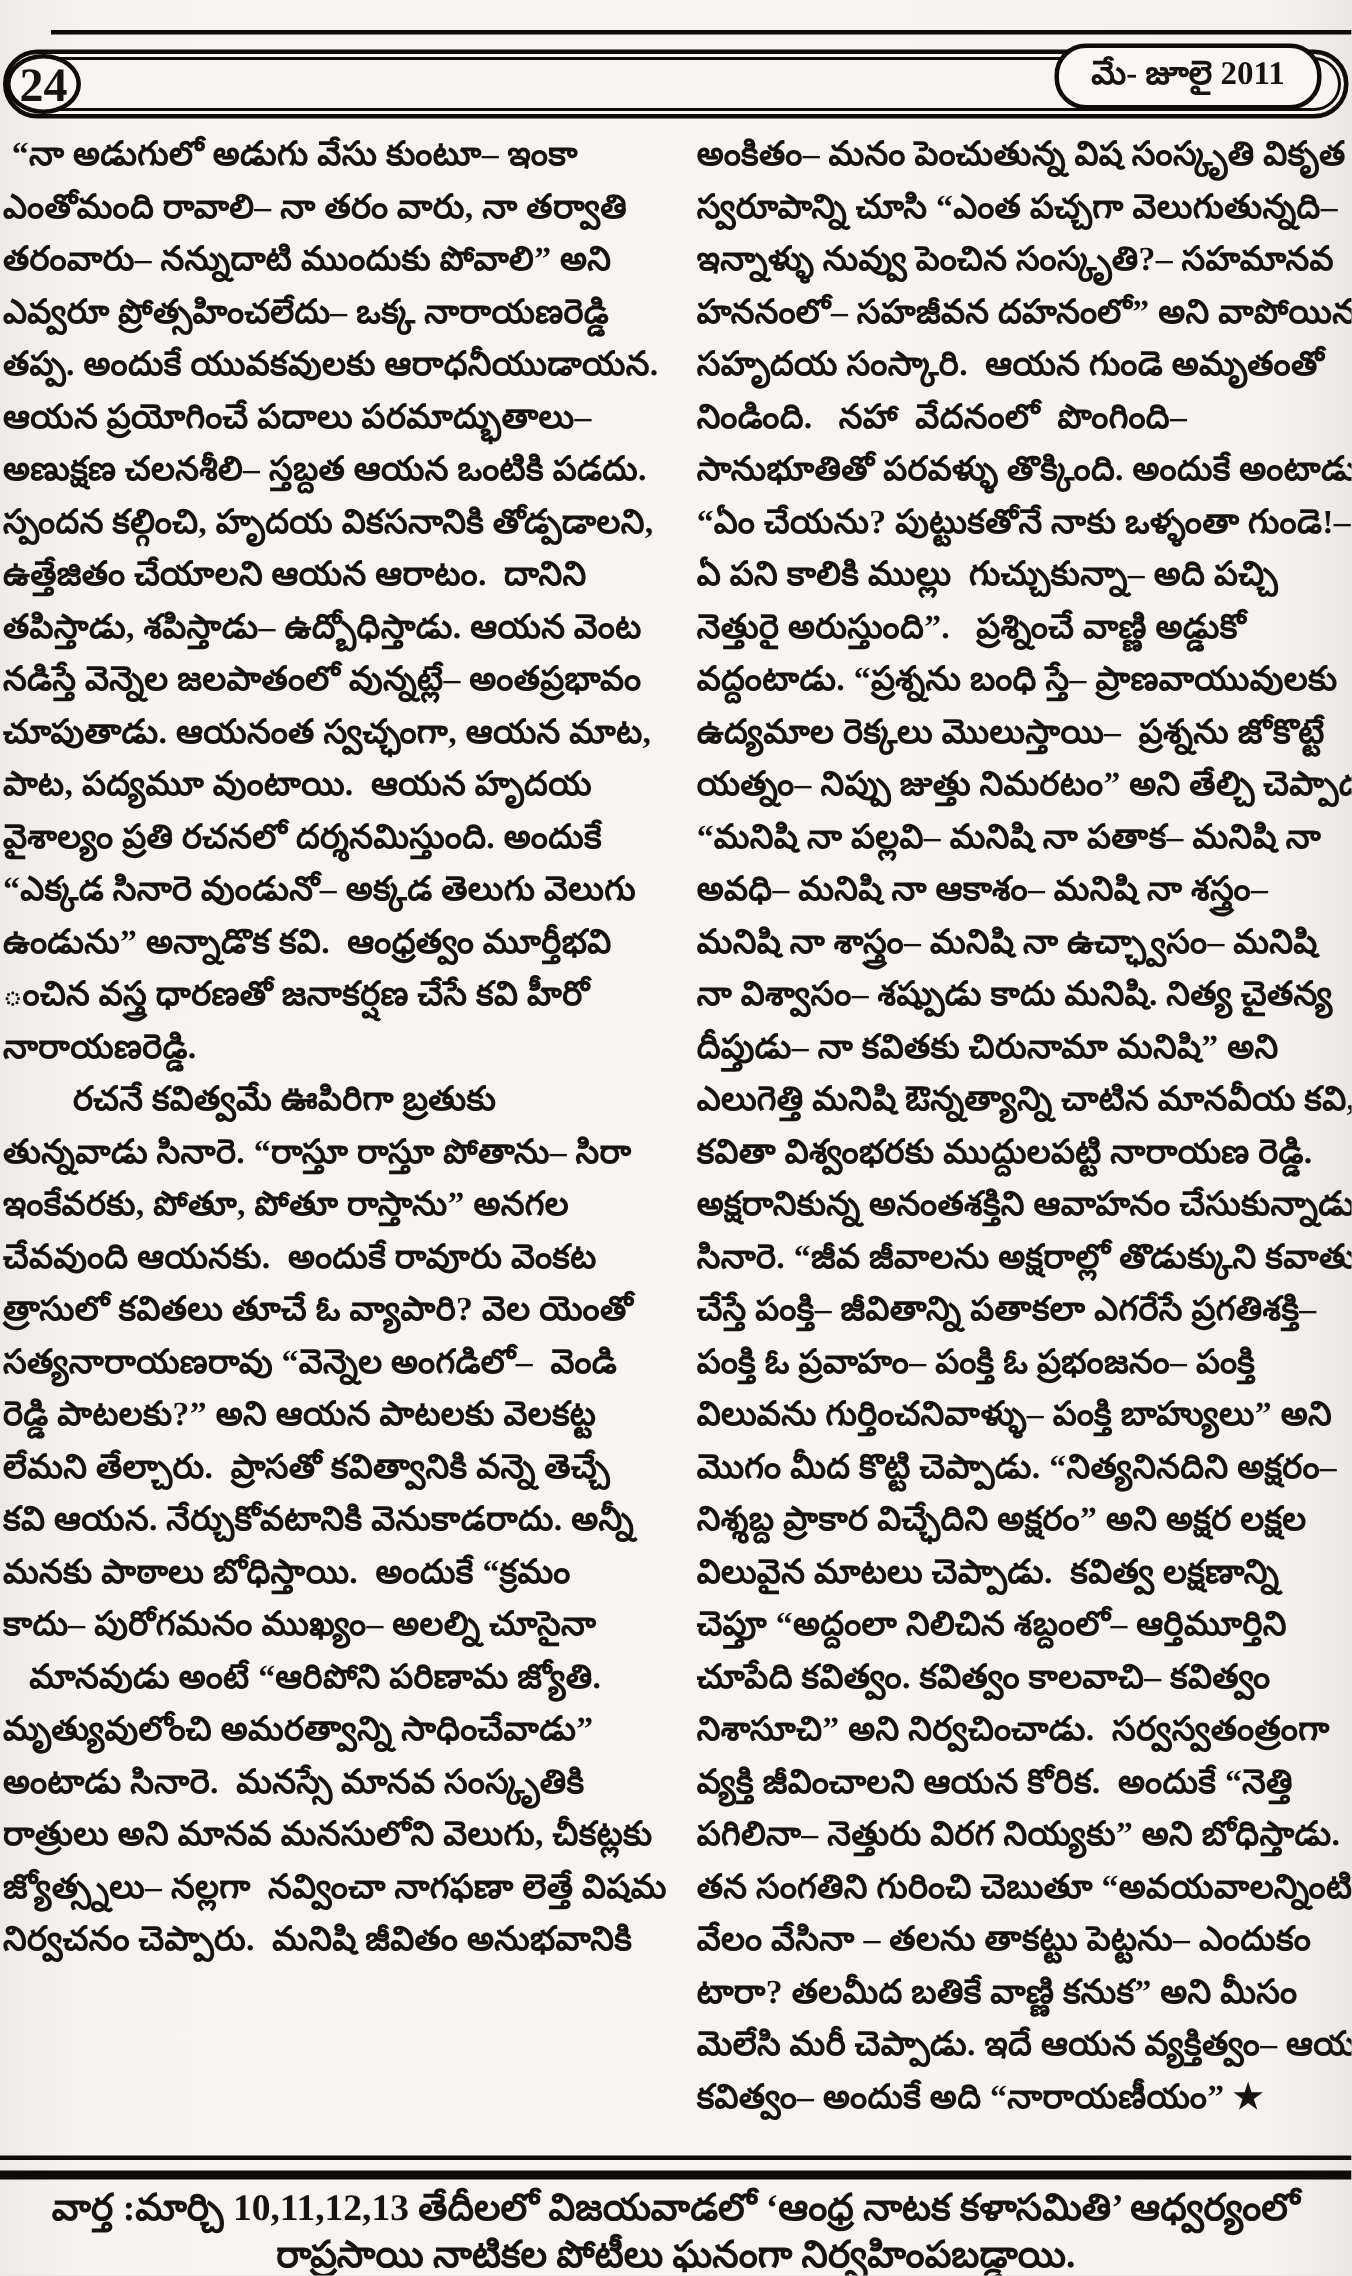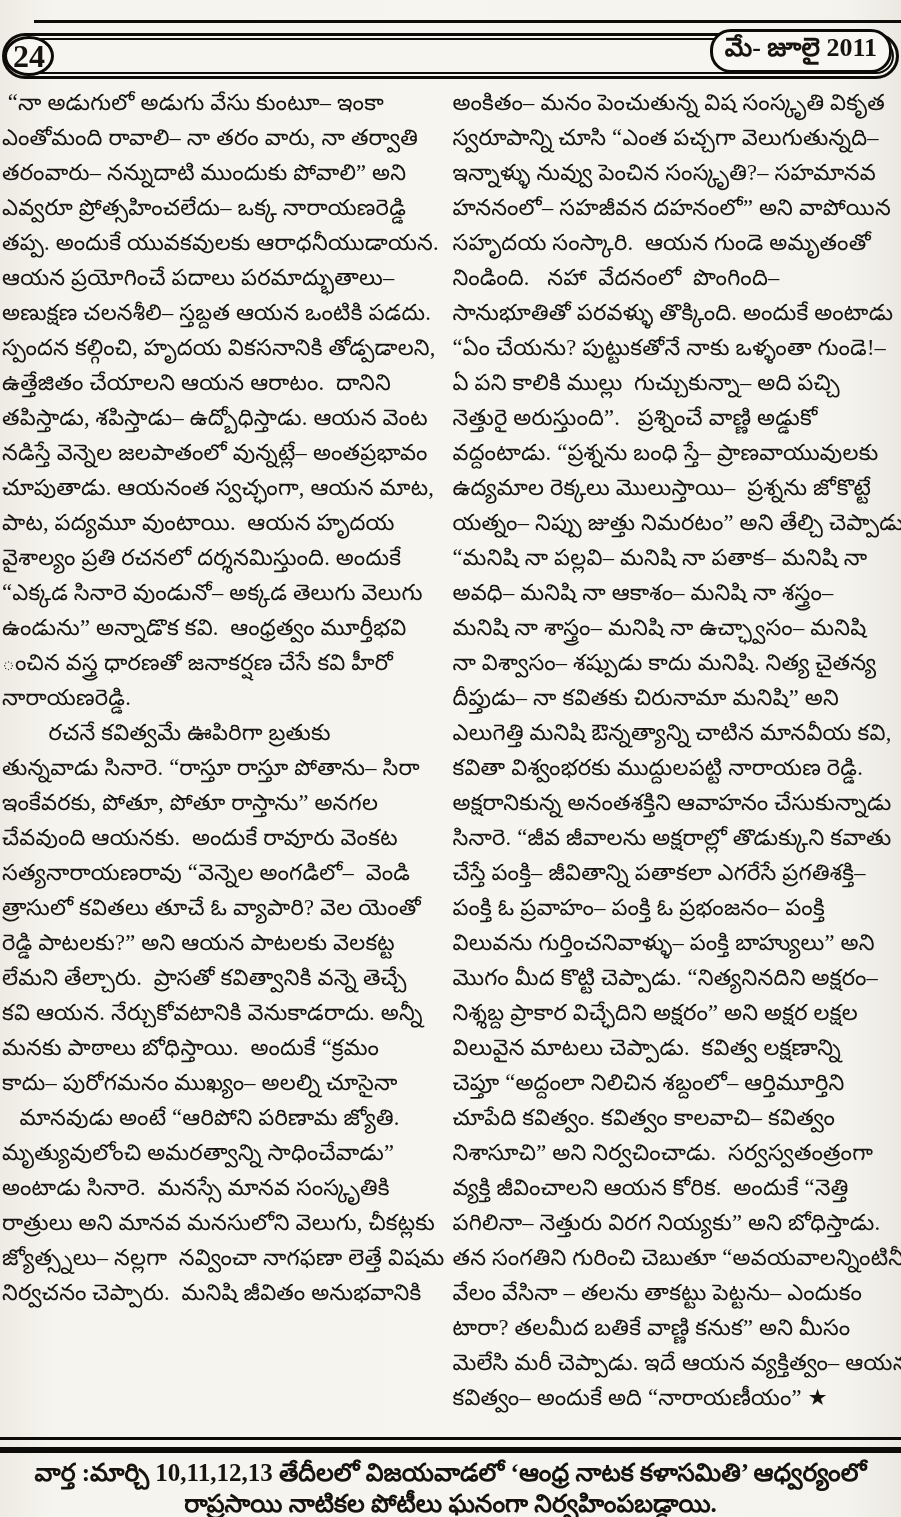--- a/index.html
+++ b/index.html
@@ -33,27 +33,27 @@
   .badge-num{
     top:36px;left:4px;width:44px;height:34px;border-radius:50%;
     font-size:32px;
   }
   .badge-title{
     top:29px;left:50%;transform:translateX(-50%);
     min-width:170px;height:38px;border-radius:21px;padding:0 16px;
     font-size:25px;font-style:italic;
   }
   .badge-date{
-    top:29px;right:9px;min-width:148px;height:38px;border-radius:21px;
-    padding:0 12px;font-size:26px;
+    top:29px;right:20px;min-width:148px;height:38px;border-radius:21px;
+    padding:0 12px;font-size:22px;
   }
   
   .columns{
     position:absolute;top:85px;left:2px;right:12px;
-    display:flex;gap:8px;
+    display:flex;gap:20px;font-weight:bold;
   }
   .column{width:50%;}
   .text-line{
     height:35px;line-height:35px;font-size:22.5px;
     white-space:pre;overflow:visible;
     letter-spacing:.2px;
   }
   
   .footer-divider{
     position:absolute;left:0;right:0;top:1437px;height:7px;
@@ -92,22 +92,22 @@
         <div class="text-line">పాట, పద్యమూ వుంటాయి.  ఆయన హృదయ</div>
         <div class="text-line">వైశాల్యం ప్రతి రచనలో దర్శనమిస్తుంది. అందుకే</div>
         <div class="text-line">“ఎక్కడ సినారె వుండునో– అక్కడ తెలుగు వెలుగు</div>
         <div class="text-line">ఉండును” అన్నాడొక కవి.  ఆంధ్రత్వం మూర్తీభవి</div>
         <div class="text-line">ంచిన వస్త్ర ధారణతో జనాకర్షణ చేసే కవి హీరో</div>
         <div class="text-line">నారాయణరెడ్డి.</div>
         <div class="text-line">        రచనే కవిత్వమే ఊపిరిగా బ్రతుకు</div>
         <div class="text-line">తున్నవాడు సినారె. “రాస్తూ రాస్తూ పోతాను– సిరా</div>
         <div class="text-line">ఇంకేవరకు, పోతూ, పోతూ రాస్తాను” అనగల</div>
         <div class="text-line">చేవవుంది ఆయనకు.  అందుకే రావూరు వెంకట</div>
+        <div class="text-line">త్రాసులో కవితలు తూచే ఓ వ్యాపారి? వెల యెంతో</div>
         <div class="text-line">సత్యనారాయణరావు “వెన్నెల అంగడిలో–  వెండి</div>
-        <div class="text-line">త్రాసులో కవితలు తూచే ఓ వ్యాపారి? వెల యెంతో</div>
         <div class="text-line">రెడ్డి పాటలకు?” అని ఆయన పాటలకు వెలకట్ట</div>
         <div class="text-line">లేమని తేల్చారు.  ప్రాసతో కవిత్వానికి వన్నె తెచ్చే</div>
         <div class="text-line">కవి ఆయన. నేర్చుకోవటానికి వెనుకాడరాదు. అన్నీ</div>
         <div class="text-line">మనకు పాఠాలు బోధిస్తాయి.  అందుకే “క్రమం</div>
         <div class="text-line">కాదు– పురోగమనం ముఖ్యం– అలల్ని చూసైనా</div>
         <div class="text-line">   మానవుడు అంటే “ఆరిపోని పరిణామ జ్యోతి.</div>
         <div class="text-line">మృత్యువులోంచి అమరత్వాన్ని సాధించేవాడు”</div>
         <div class="text-line">అంటాడు సినారె.  మనస్సే మానవ సంస్కృతికి</div>
         <div class="text-line">రాత్రులు అని మానవ మనసులోని వెలుగు, చీకట్లకు</div>
         <div class="text-line">జ్యోత్స్నలు– నల్లగా  నవ్వించా నాగఫణా లెత్తే విషమ</div>

